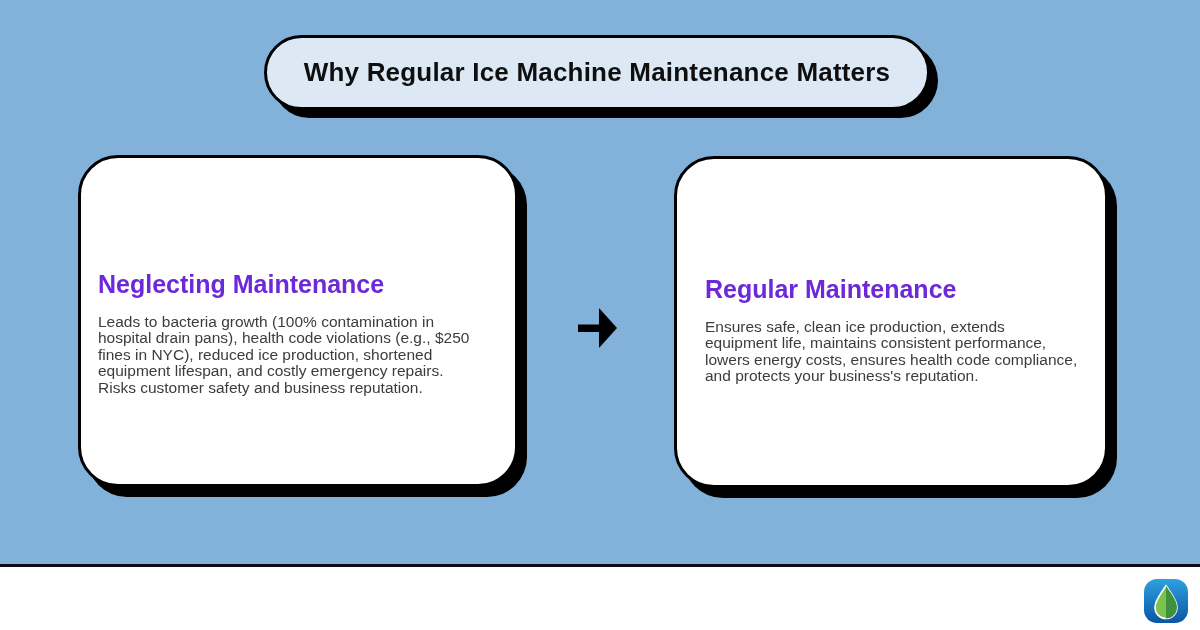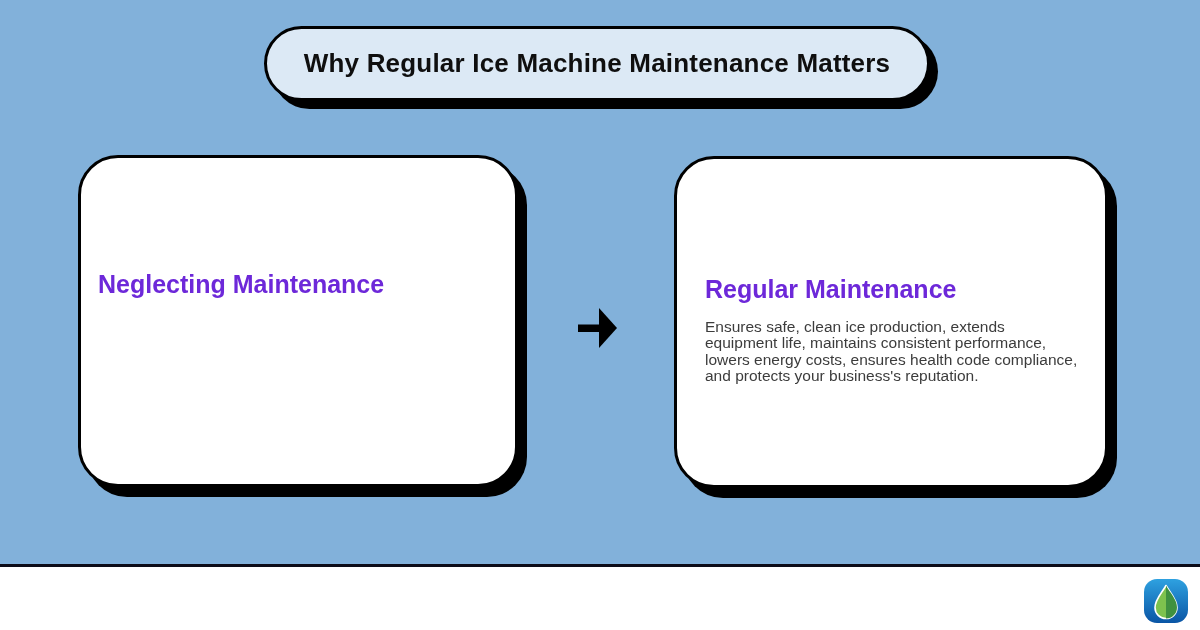--- a/index.html
+++ b/index.html
@@ -10,21 +10,21 @@
     position: relative;
     width: 1200px;
     height: 630px;
     background: #82b1da;
   }
 
   
   .title-pill {
     position: absolute;
     left: 264px;
-    top: 26px;
+    top: 35px;
     width: 666px;
     height: 75px;
     background: #dce9f5;
     border: 3px solid #000000;
     border-radius: 38px;
     box-shadow: 8px 8px 0 #000000;
     display: flex;
     align-items: center;
     justify-content: center;
   }
@@ -109,20 +109,21 @@
 <body>
 
 <div class="canvas">
 
   <div class="title-pill">
     <h1>Why Regular Ice Machine Maintenance Matters</h1>
   </div>
 
   <div class="card card-left">
     <h2>Neglecting Maintenance</h2>
+    <p>Leads to bacteria growth (100% contamination in hospital drain pans), health code violations (e.g., $250 fines in NYC), reduced ice production, shortened equipment lifespan, and costly emergency repairs. Risks customer safety and business reputation.</p>
   </div>
 
   <div class="arrow-wrap">
     <svg viewBox="0 0 40 44" width="40" height="44" aria-hidden="true">
       <rect x="0" y="18.5" width="24" height="7.5" fill="#000000"></rect>
       <polygon points="21,2 39,22 21,42" fill="#000000"></polygon>
     </svg>
   </div>
 
   <div class="card card-right">

